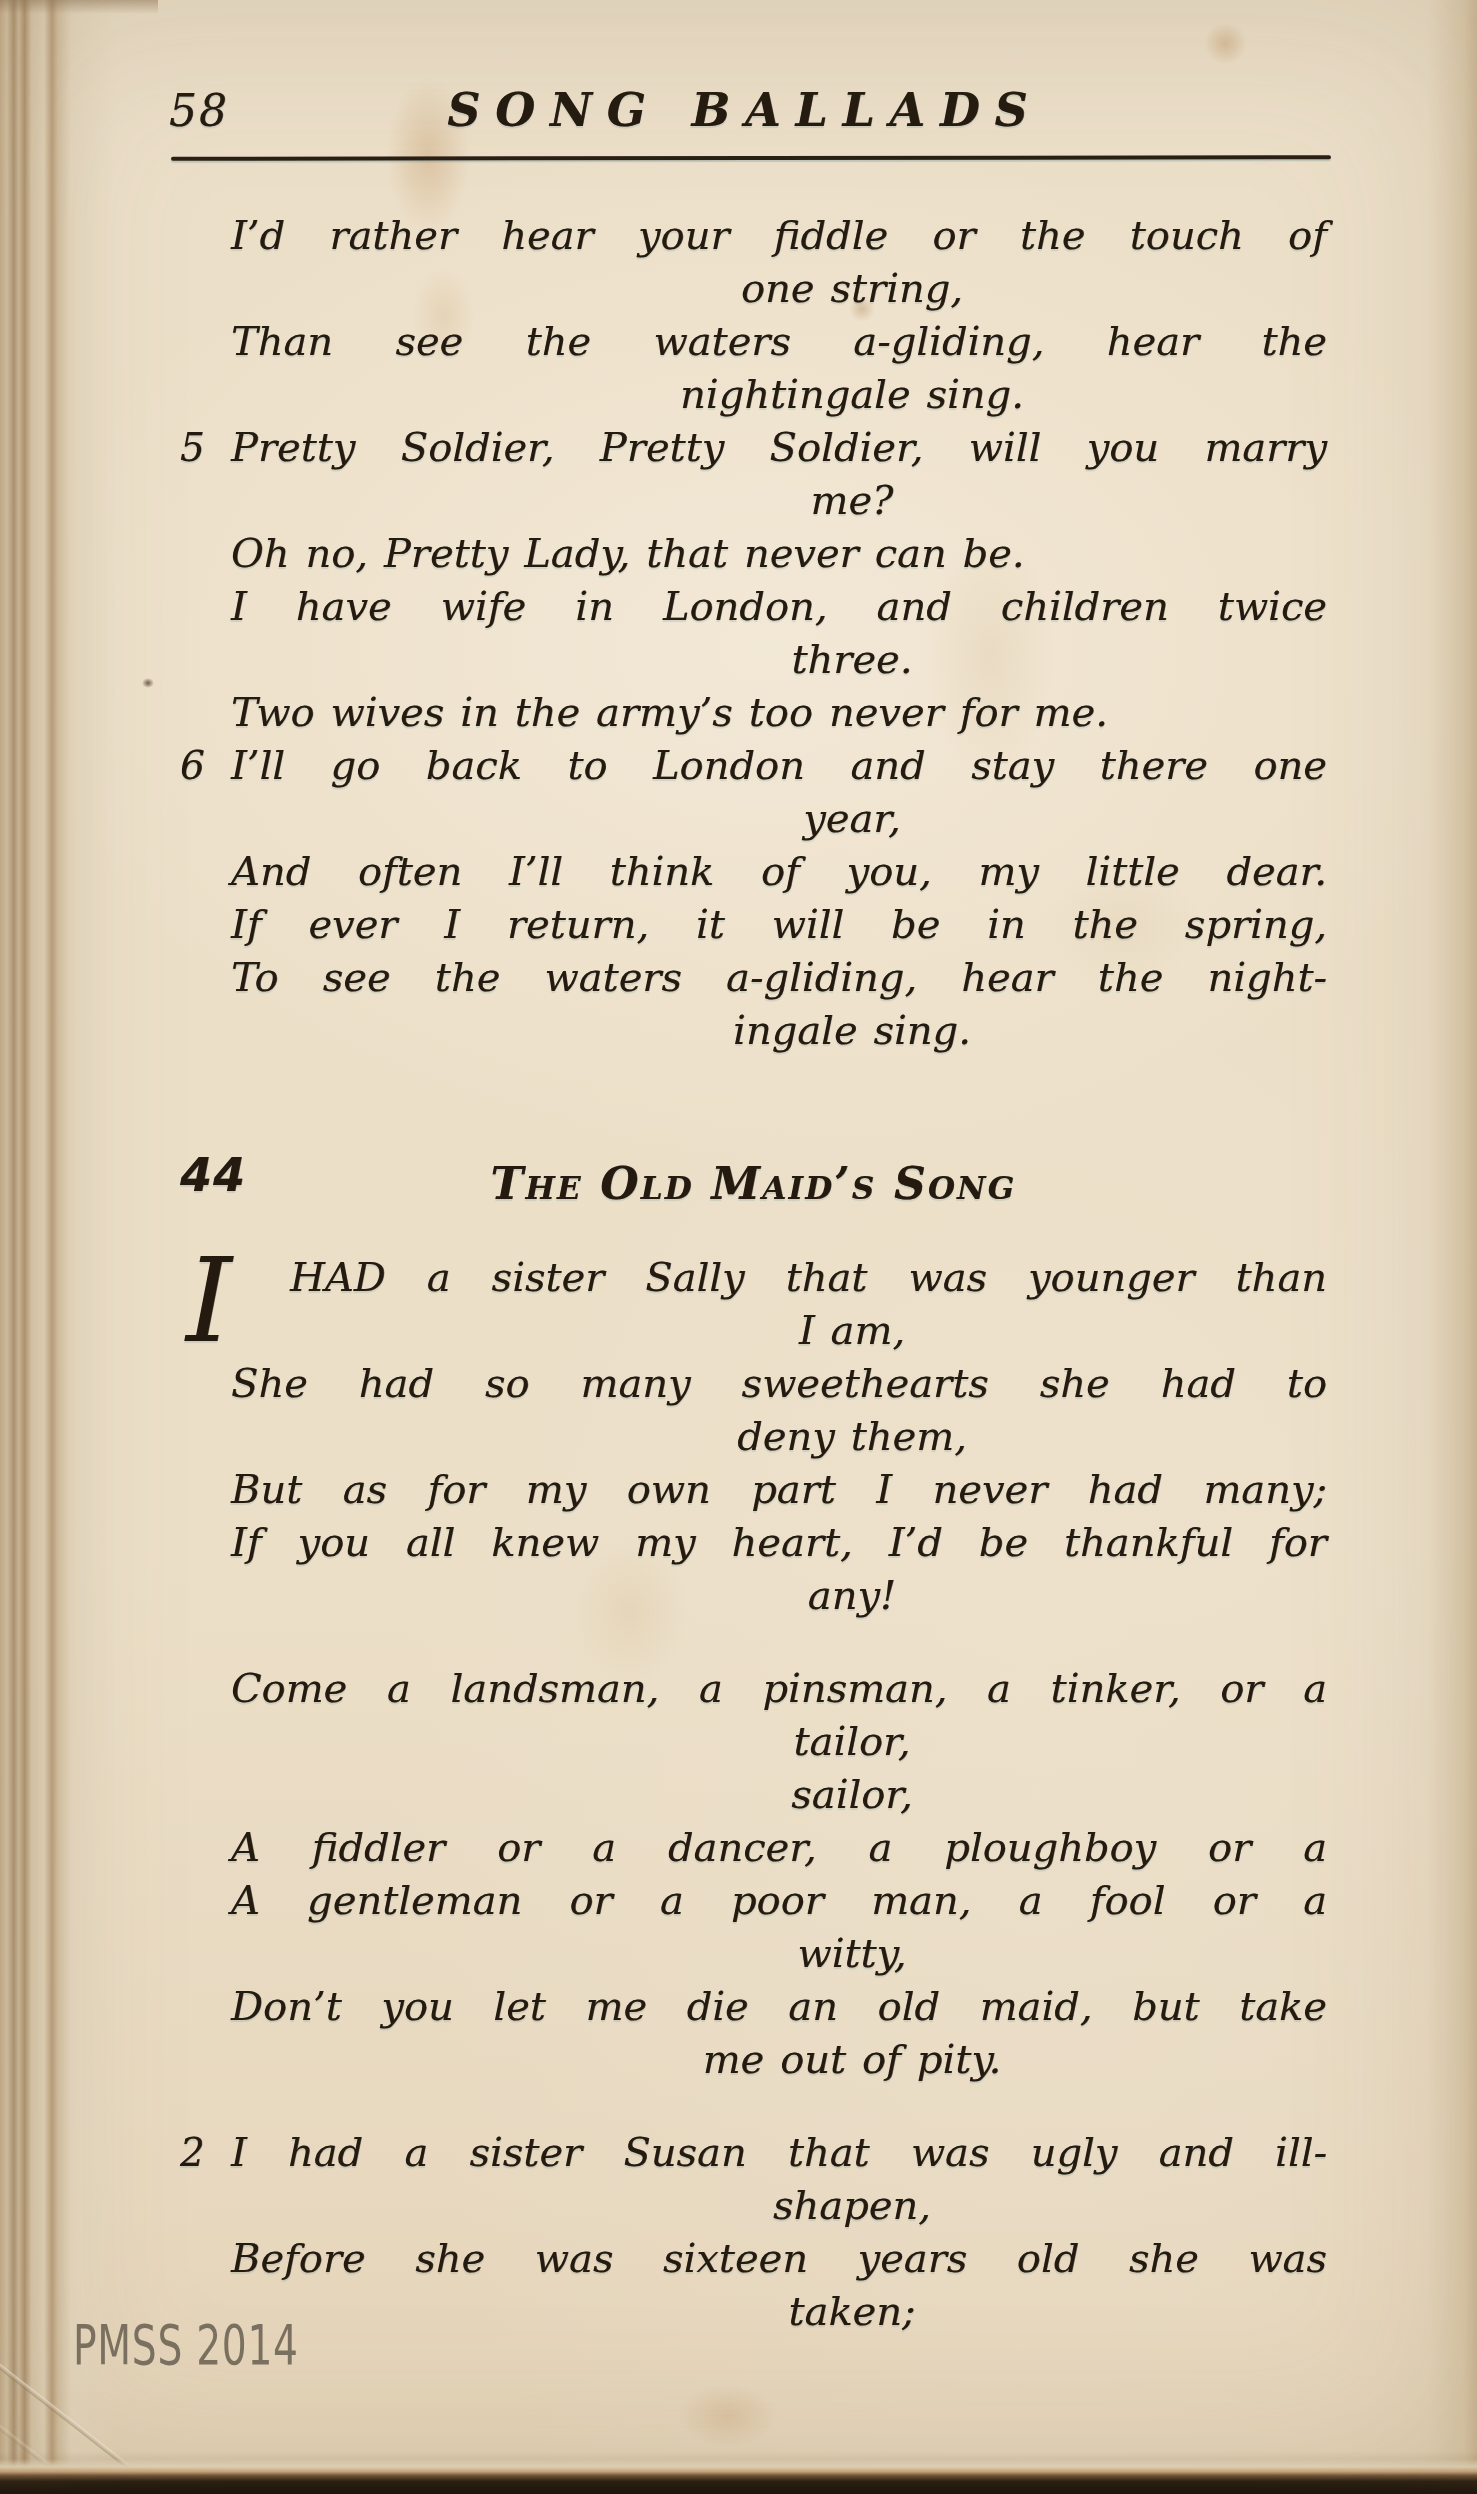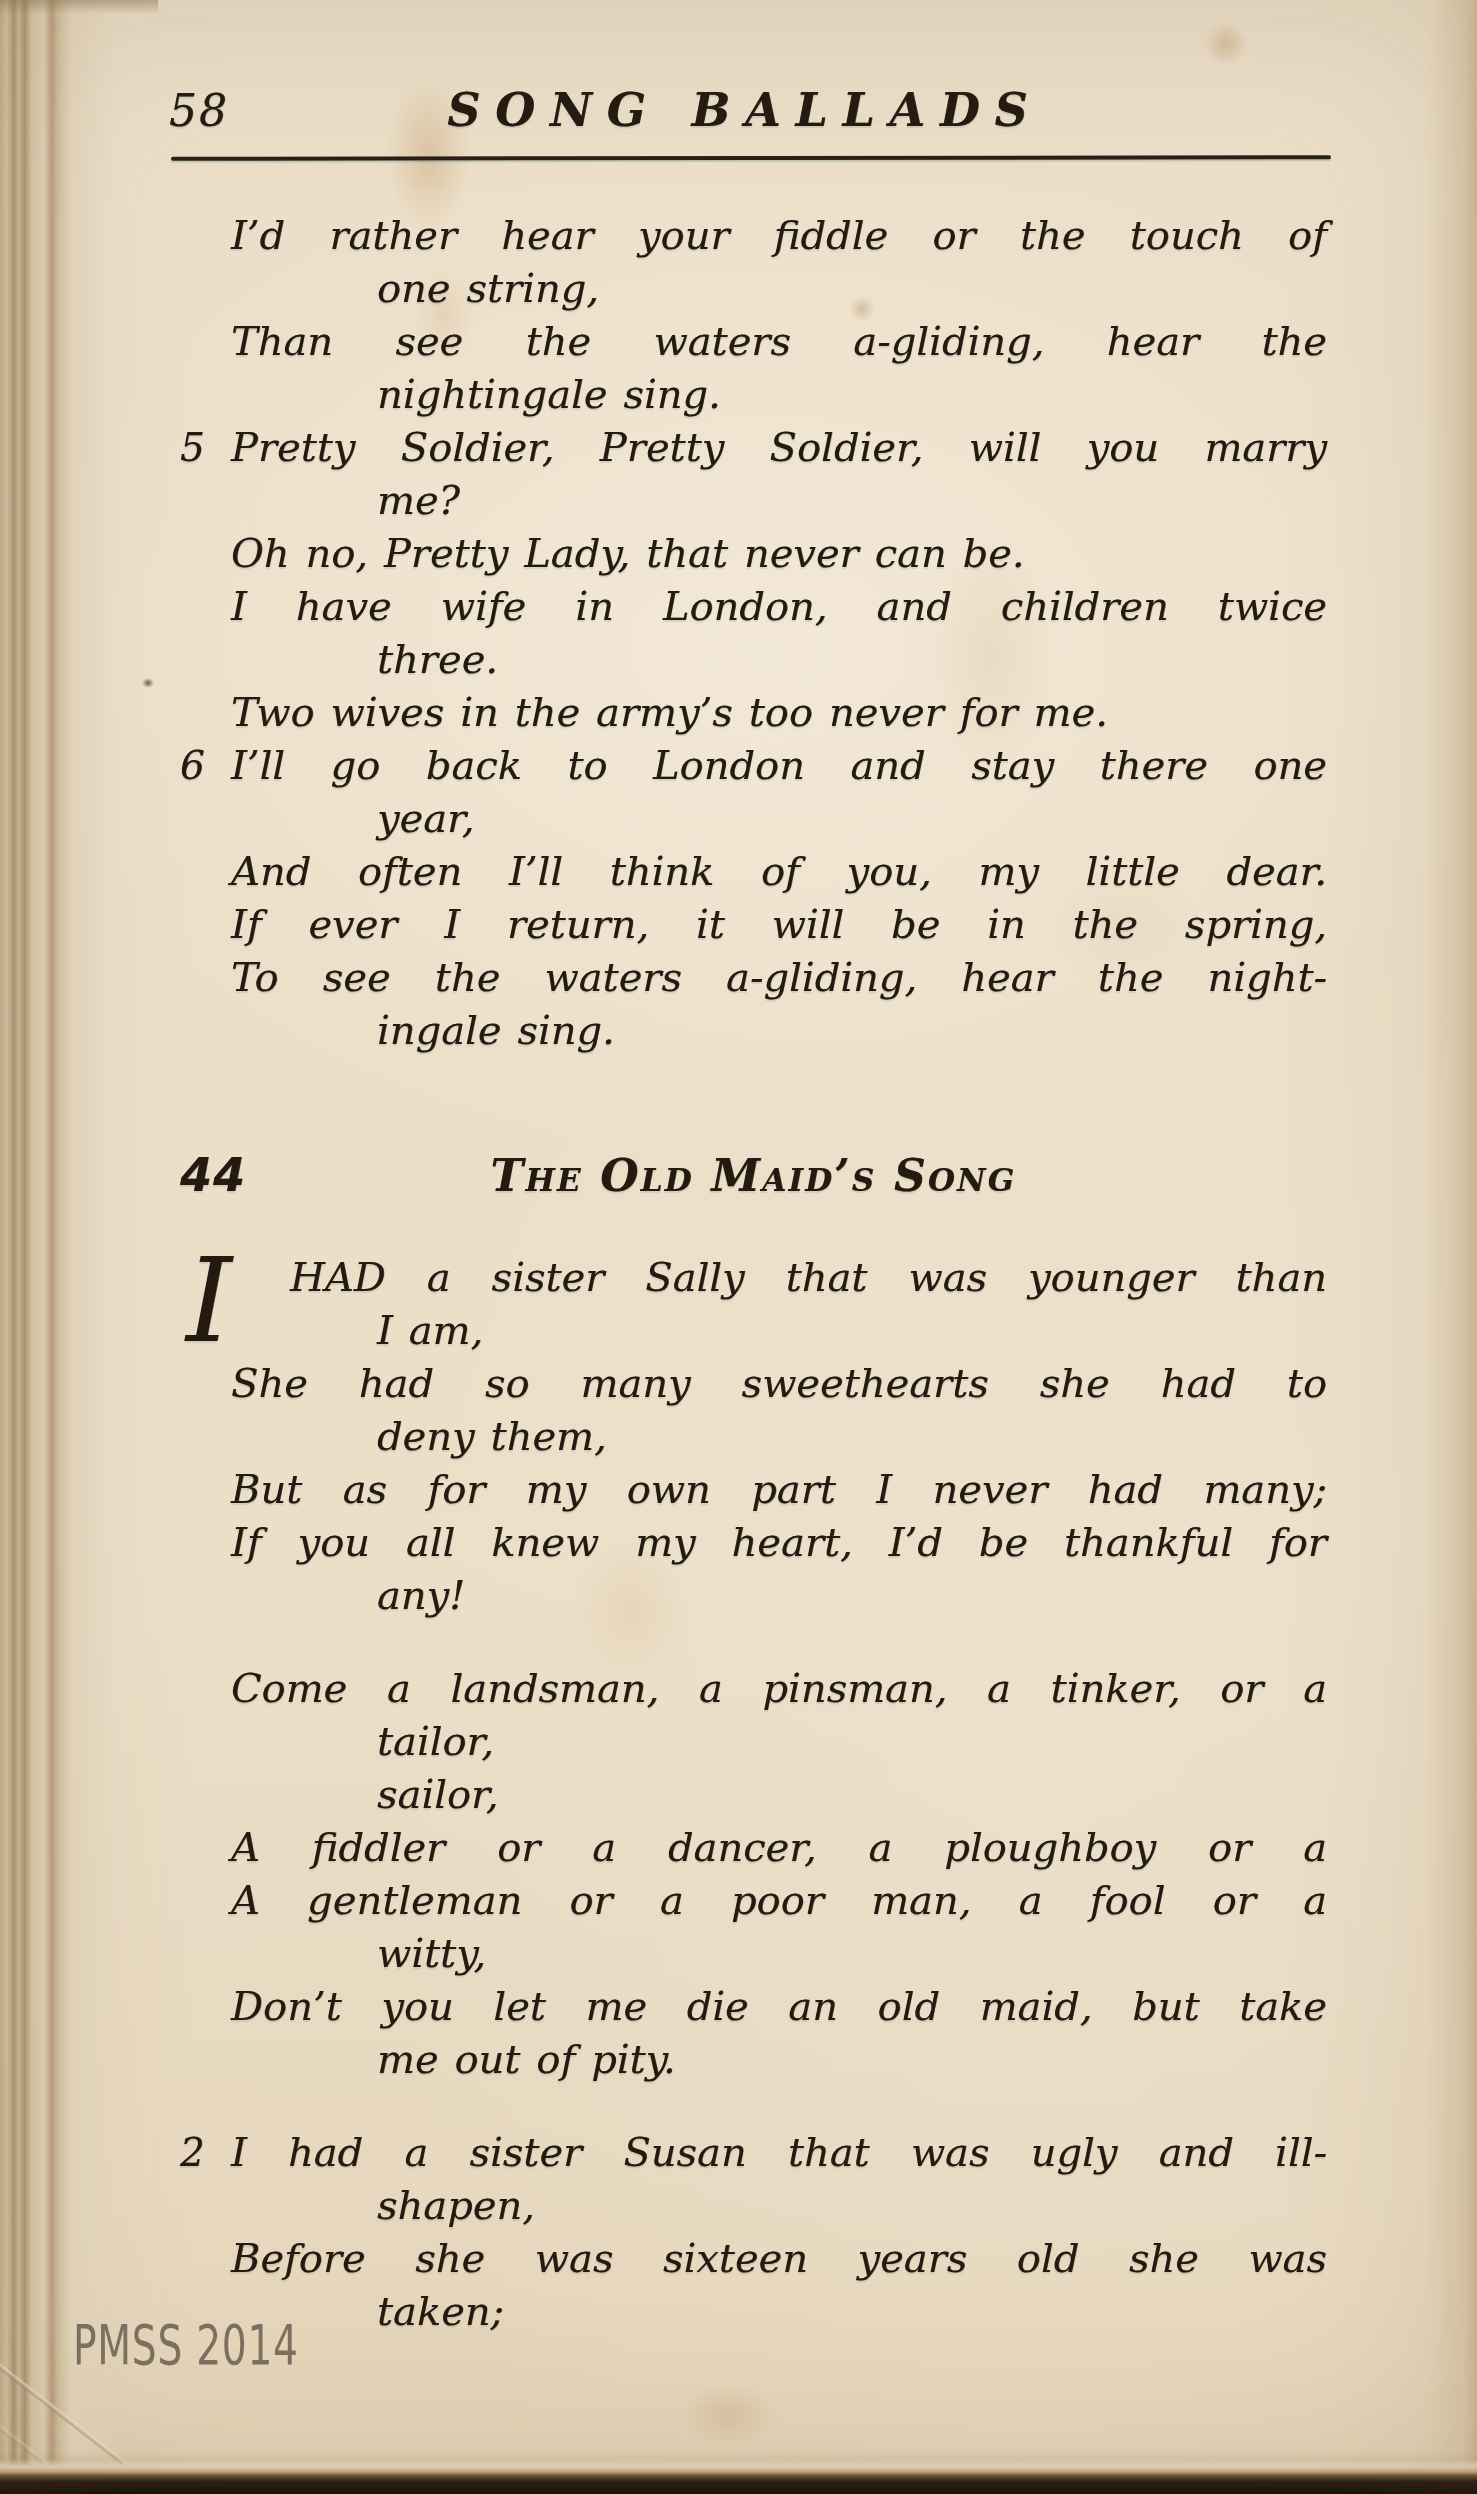--- a/index.html
+++ b/index.html
@@ -88,37 +88,37 @@
     position:absolute;left:171px;top:156px;width:1160px;height:3.9px;
     background:#2a2015;border-radius:2px;transform:rotate(-.08deg);
     box-shadow:0 2px 1px rgba(70,125,135,.25);
   }
 
   
   .body{position:absolute;left:231px;top:209px;width:1096px;}
   .line{position:relative;font-size:40px;line-height:53px;min-height:53px;
         word-spacing:.08em;}
   .line.j{text-align:justify;text-align-last:justify;}
-  .line.ind{padding-left:146px;}
+  .line.ind{padding-left:146px;text-align:center;}
   .vnum{position:absolute;left:-51px;top:0;font-size:39px;}
   .line.dcline{padding-left:59px;}
   .dropcap{
     position:absolute;left:-45px;top:3.9px;
     font-size:116px;line-height:91px;font-weight:500;
   }
 
   
   .songhead{position:relative;margin-top:89px;height:65px;}
   .songno{
     position:absolute;left:-51px;top:5.9px;
     font-family:"DejaVu Sans","Liberation Sans",sans-serif;
     font-weight:700;font-size:46px;line-height:1;letter-spacing:1px;text-align:right;
   }
   .songtitle{
-    position:absolute;left:0;right:0;top:0;margin:0;
+    position:absolute;left:0;right:0;top:0;margin:8px;
     text-align:center;transform:translateX(-25.6px);
     font-variant:small-caps;font-weight:600;font-size:44px;line-height:59px;
     letter-spacing:.05em;
   }
   .stanza+.stanza{margin-top:40px;}
   .song44{margin-top:40px;}
 
   
   .watermark{
     position:absolute;left:73px;top:2317px;

